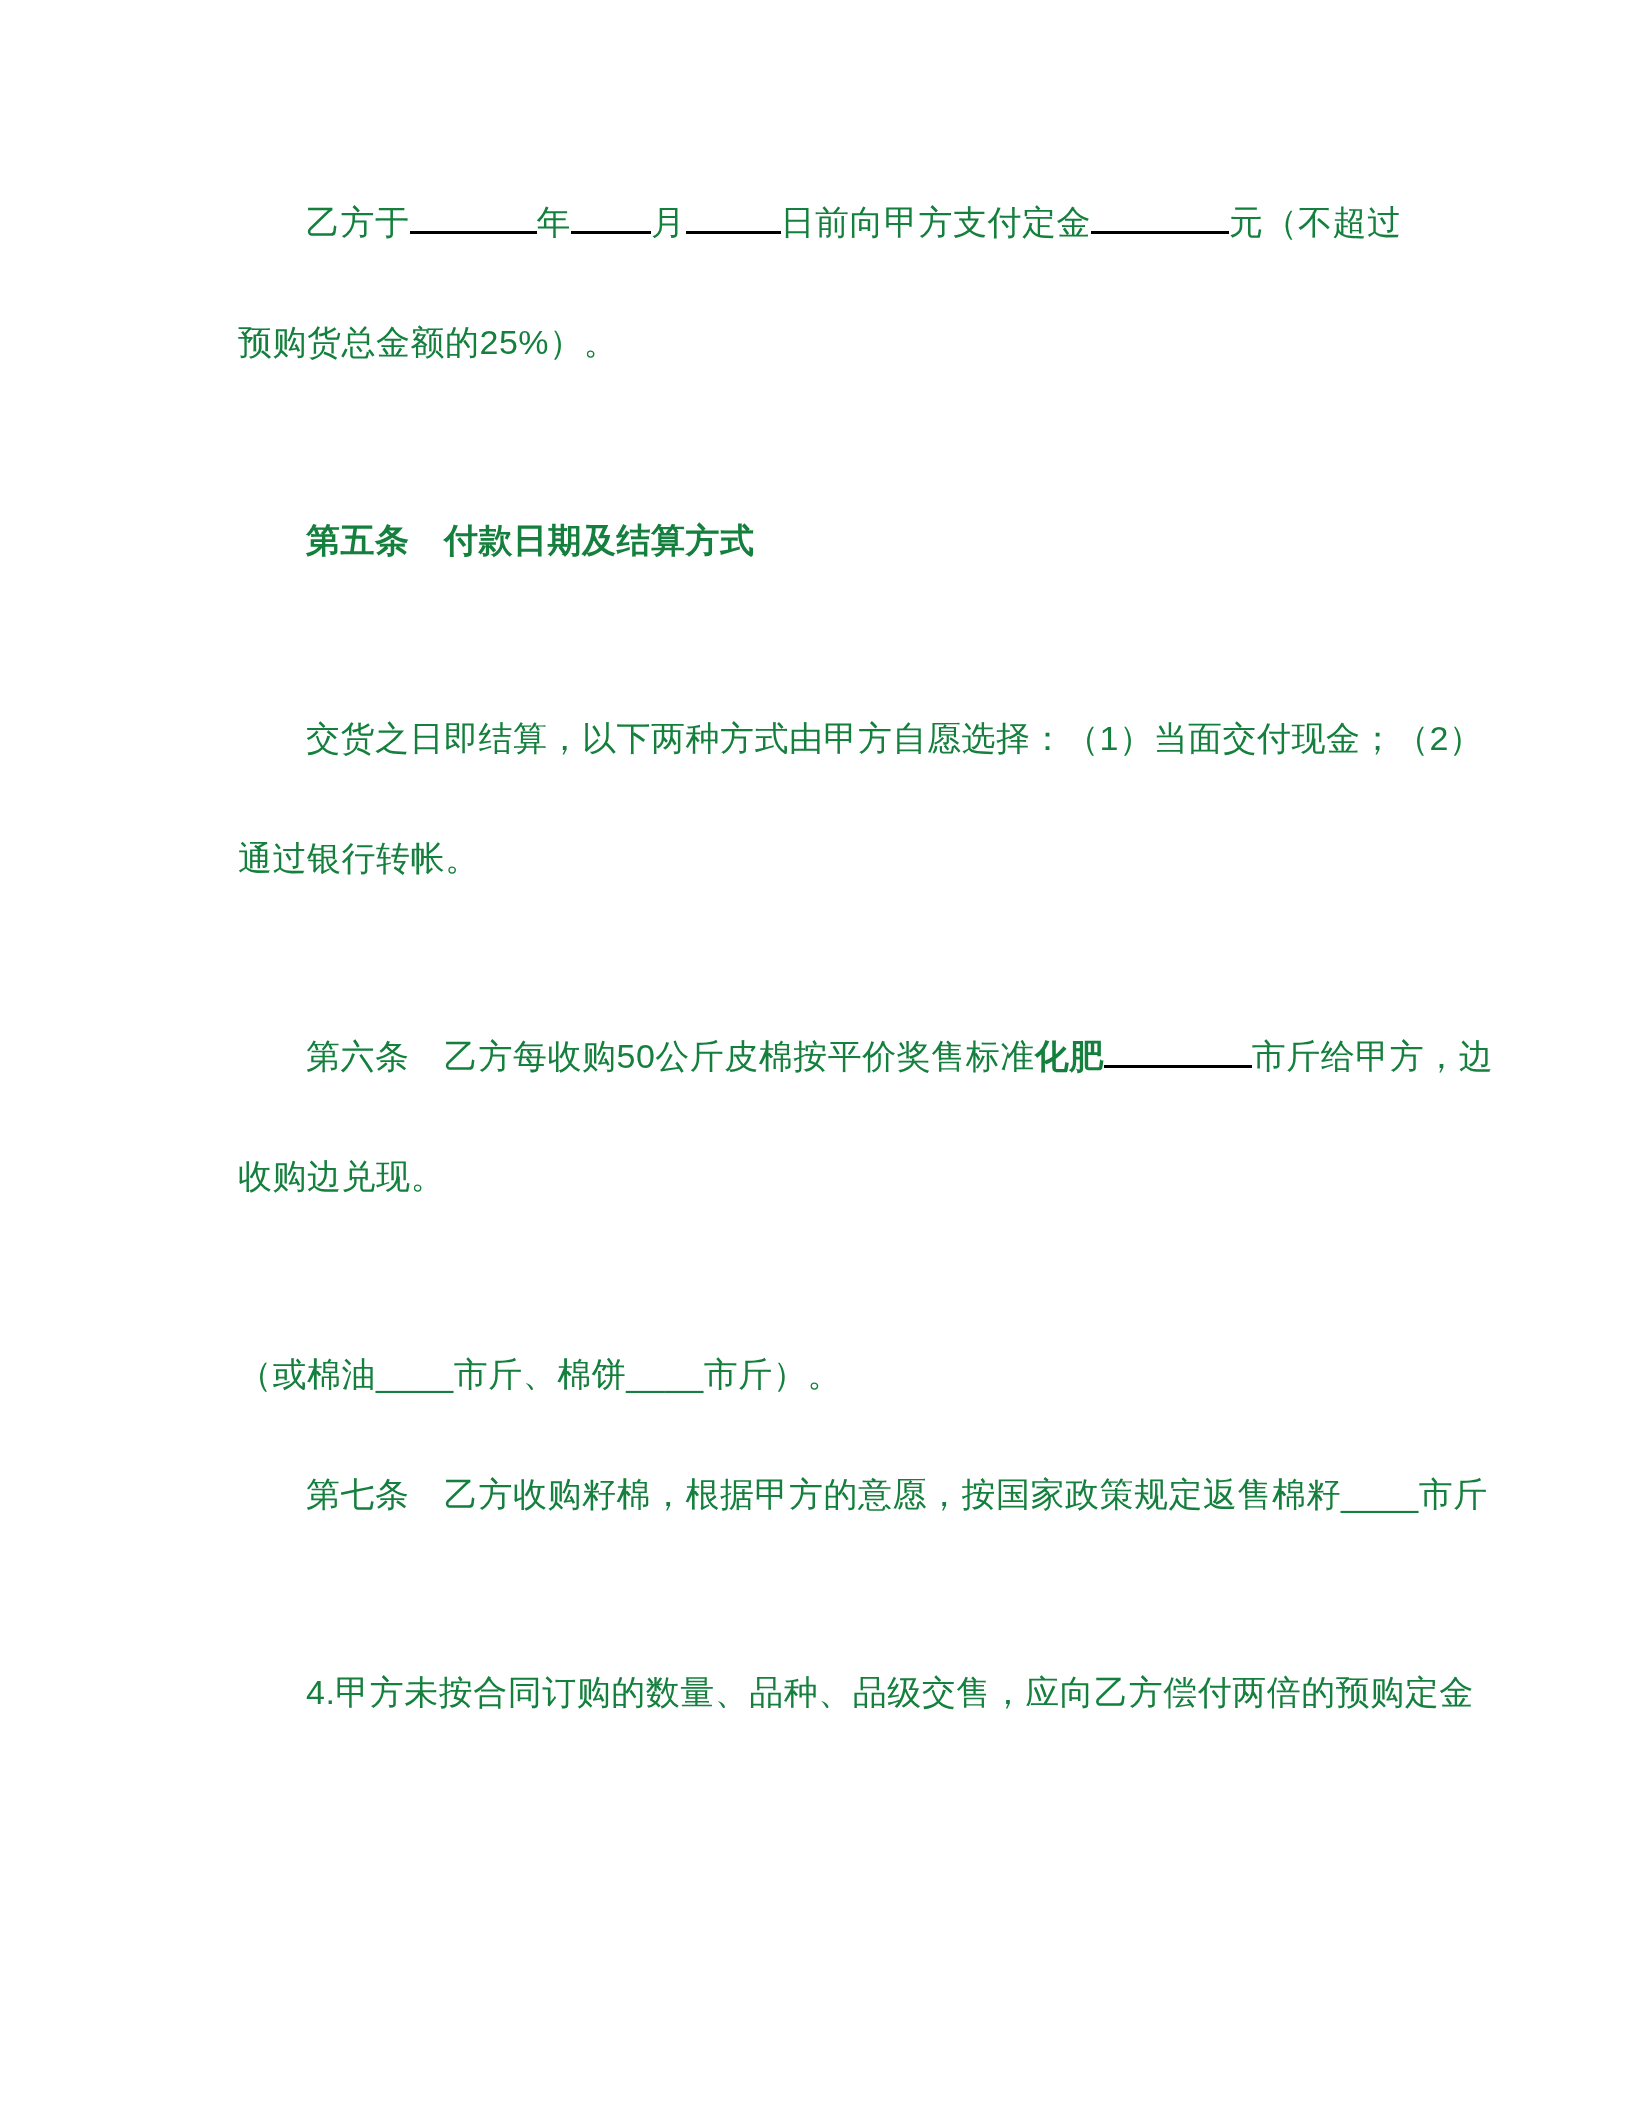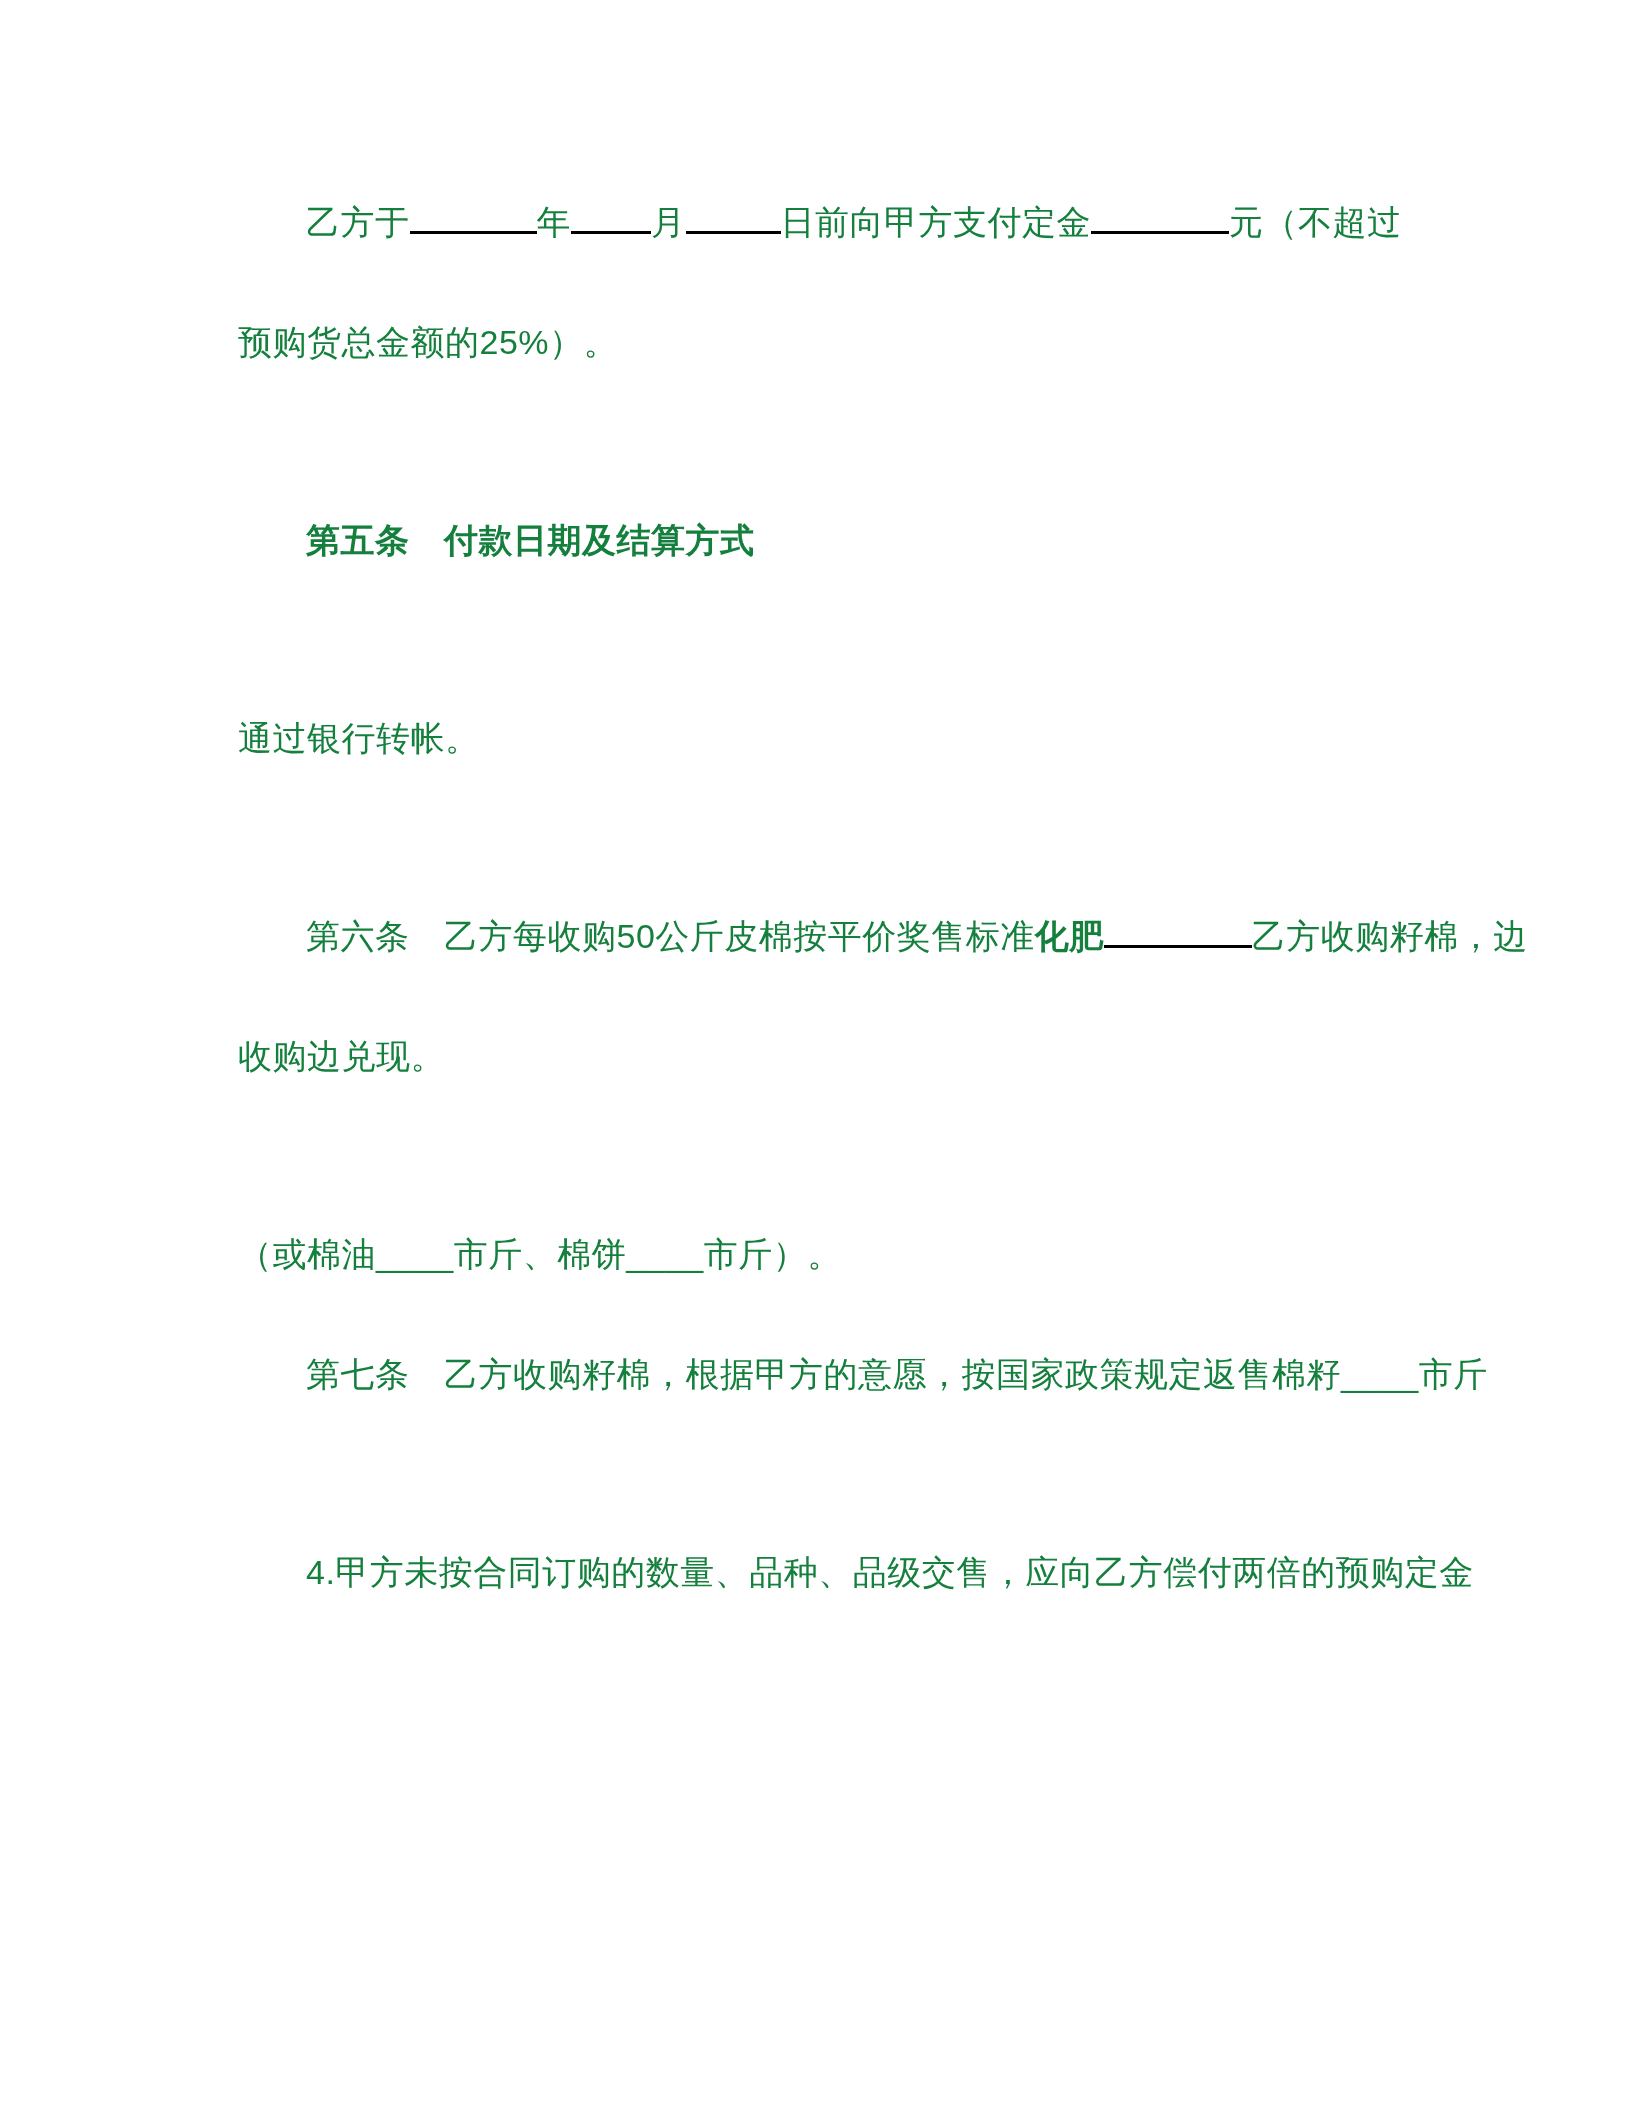--- a/index.html
+++ b/index.html
@@ -53,24 +53,25 @@
 <div class="page">
   <div id="document-body">
       <div class="para">
         <div class="line first"><span class="seg">乙方于</span><span class="blank" style="width: 127px; border-bottom-color: rgb(0, 0, 0);"></span><span class="seg">年</span><span class="blank" style="width: 80px; border-bottom-color: rgb(0, 0, 0);"></span><span class="seg">月</span><span class="blank" style="width: 95px; border-bottom-color: rgb(0, 0, 0);"></span><span class="seg">日前向甲方支付定金</span><span class="blank" style="width: 138px; border-bottom-color: rgb(0, 0, 0);"></span><span class="seg">元（不超过</span></div>
         <div class="line"><span class="seg">预购货总金额的25%）。</span></div>
       </div>
       <div class="para heading">
         <div class="line first"><span class="seg">第五条　付款日期及结算方式</span></div>
       </div>
       <div class="para">
+        <div class="line first"><span class="seg">交货之日即结算，以下两种方式由甲方自愿选择：（1）当面交付现金；（2）</span></div>
         <div class="line"><span class="seg">通过银行转帐。</span></div>
       </div>
       <div class="para">
-        <div class="line first"><span class="seg">第六条　乙方每收购50公斤皮棉按平价奖售标准</span><span class="seg bold">化肥</span><span class="blank" style="width: 148px; border-bottom-color: rgb(0, 0, 0);"></span><span class="seg">乙方收购籽棉，边</span></div>
+        <div class="line first"><span class="seg">第六条　乙方每收购50公斤皮棉按平价奖售标准</span><span class="seg bold">化肥</span><span class="blank" style="width: 148px; border-bottom-color: rgb(0, 0, 0);"></span><span class="seg">市斤给甲方，边</span></div>
         <div class="line"><span class="seg">收购边兑现。</span></div>
       </div>
       <div class="para">
         <div class="line"><span class="seg">（或棉油____市斤、棉饼____市斤）。</span></div>
         <div class="line first"><span class="seg">第七条　乙方收购籽棉，根据甲方的意愿，按国家政策规定返售棉籽____市斤</span></div>
       </div>
       <div class="para">
         <div class="line first"><span class="seg">4.甲方未按合同订购的数量、品种、品级交售，应向乙方偿付两倍的预购定金</span></div>
       </div>
     </div>

